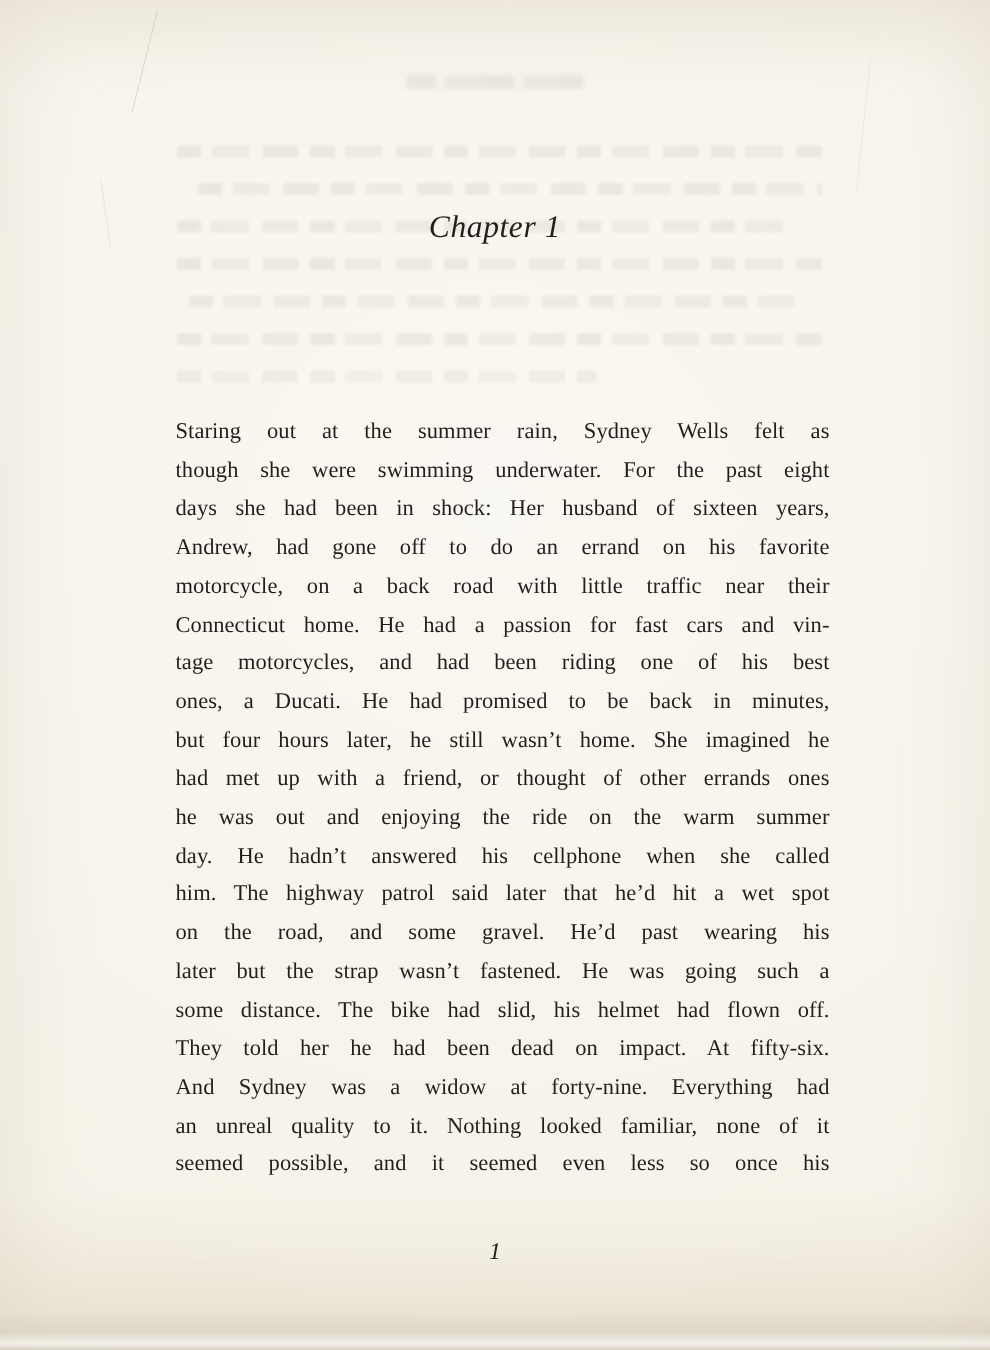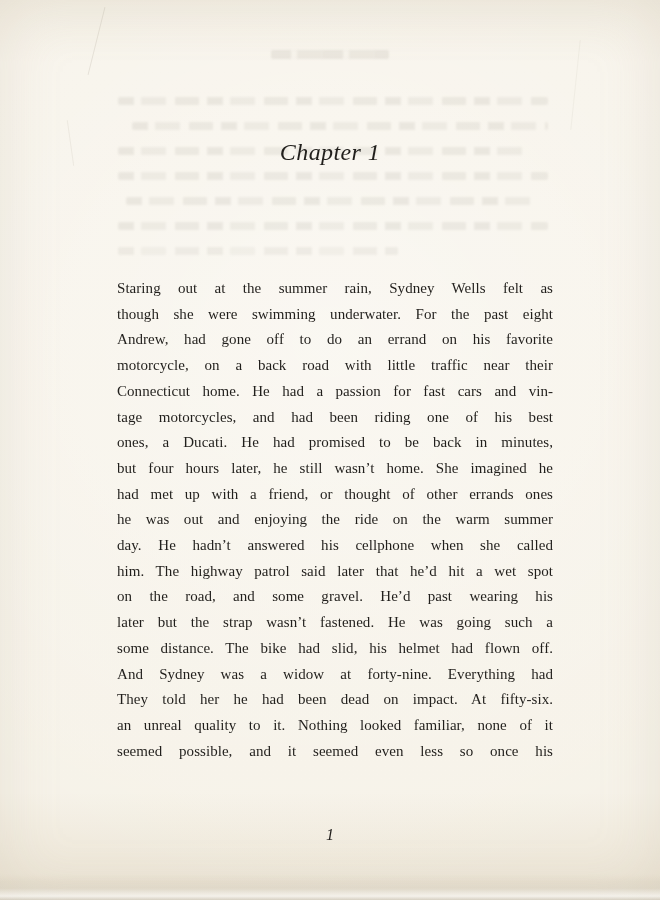--- a/index.html
+++ b/index.html
@@ -87,21 +87,21 @@
   }
 
   .chapter {
     position: absolute;
     top: 139px;
     left: 0;
     right: 0;
     text-align: center;
     font-style: italic;
     font-weight: normal;
-    font-size: 24px;
+    font-size: 21px;
     letter-spacing: 0.4px;
     color: var(--ink, #211f1c);
   }
 
   .body-text {
     position: absolute;
     left: 117px;
     width: 436px;
     top: 276px;
     color: var(--ink, #211f1c);
@@ -144,34 +144,35 @@
     <div class="ghost-line"></div>
     <div class="ghost-line"></div>
     <div class="ghost-line"></div>
   </div>
 
   <h1 class="chapter">Chapter 1</h1>
 
   <div class="body-text">
       <div class="line">Staring out at the summer rain, Sydney Wells felt as</div>
       <div class="line">though she were swimming underwater. For the past eight</div>
+      <div class="line">days she had been in shock: Her husband of sixteen years,</div>
       <div class="line">Andrew, had gone off to do an errand on his favorite</div>
       <div class="line">motorcycle, on a back road with little traffic near their</div>
       <div class="line">Connecticut home. He had a passion for fast cars and vin-</div>
       <div class="line">tage motorcycles, and had been riding one of his best</div>
       <div class="line">ones, a Ducati. He had promised to be back in minutes,</div>
       <div class="line">but four hours later, he still wasn’t home. She imagined he</div>
       <div class="line">had met up with a friend, or thought of other errands ones</div>
       <div class="line">he was out and enjoying the ride on the warm summer</div>
       <div class="line">day. He hadn’t answered his cellphone when she called</div>
       <div class="line">him. The highway patrol said later that he’d hit a wet spot</div>
       <div class="line">on the road, and some gravel. He’d past wearing his</div>
       <div class="line">later but the strap wasn’t fastened. He was going such a</div>
       <div class="line">some distance. The bike had slid, his helmet had flown off.</div>
+      <div class="line">They told her he had been dead on impact. At fifty-six.</div>
       <div class="line">And Sydney was a widow at forty-nine. Everything had</div>
-      <div class="line">They told her he had been dead on impact. At fifty-six.</div>
       <div class="line">an unreal quality to it. Nothing looked familiar, none of it</div>
       <div class="line">seemed possible, and it seemed even less so once his</div>
     </div>
 
   <div class="folio">1</div>
 
 </div>
 
 </body></html>

